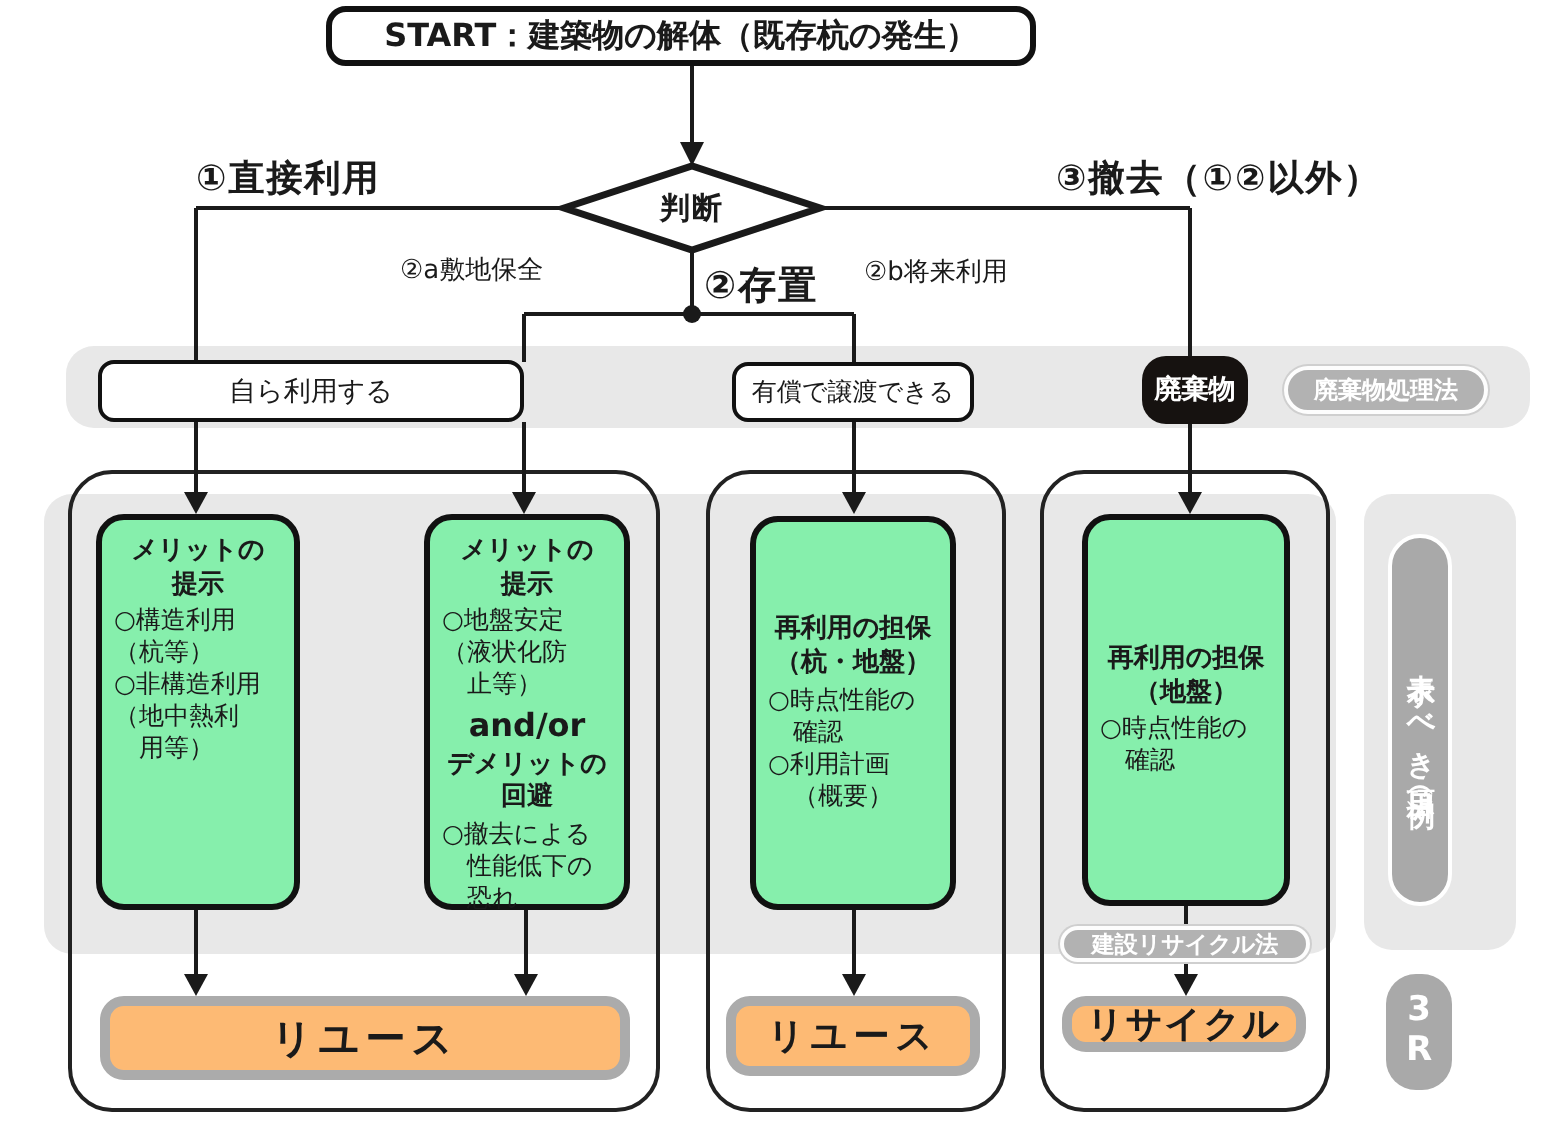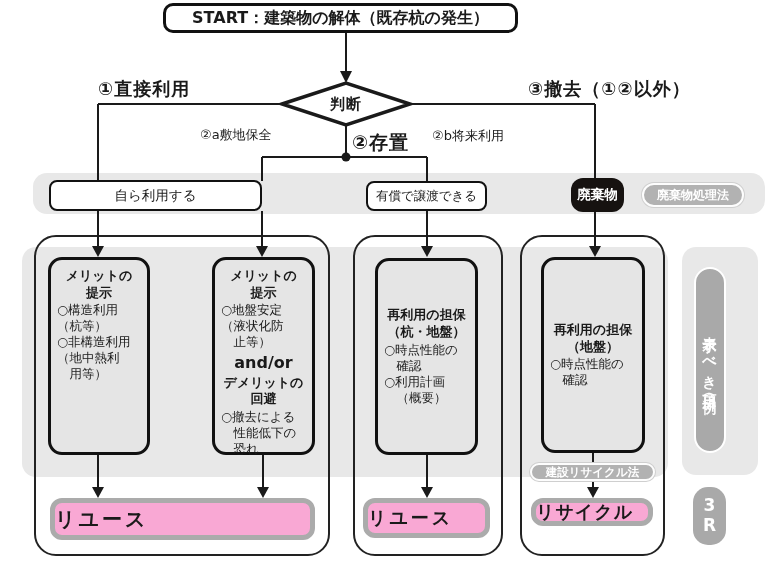--- a/index.html
+++ b/index.html
@@ -34,30 +34,30 @@
   .wastebox{
     left:571px;top:178px;width:53px;height:34px;background:#161210;color:#fff;border-radius:12px;
     display:flex;align-items:center;justify-content:center;font-weight:bold;font-size:13.5px;z-index:4;
   }
   .graypill{
     background:#b2b2b2;color:#fff;border:2px solid #fdfdfd;box-shadow:0 0 0 1px #cfcfcf;
     border-radius:14px;display:flex;align-items:center;justify-content:center;
     font-weight:bold;z-index:4;
   }
   .colbox{
-    border:3px solid #111;border-radius:14px;background:#e5e5e5;z-index:4;
+    border:3px solid #111;border-radius:14px;background:#86efac;z-index:4;
     display:flex;flex-direction:column;padding:8px 6px;font-size:12.5px;line-height:1.28;
   }
   .colbox .ttl{font-weight:bold;text-align:center;font-size:13px;}
   .colbox .bdy{text-align:left;margin-top:1px;}
   .colbox .andor{text-align:center;font-weight:bold;font-size:16px;margin:3px 0 1px 0;}
   .vcenter{justify-content:center;}
   .outcome{
-    background:#f9a8d4;border:5px solid #ababab;border-radius:12px;display:flex;align-items:center;
-    justify-content:flex-start;font-weight:bold;font-size:20px;letter-spacing:3px;z-index:4;
+    background:#fdba74;border:5px solid #ababab;border-radius:12px;display:flex;align-items:center;
+    justify-content:center;font-weight:bold;font-size:20px;letter-spacing:3px;z-index:4;
   }
   .sidepill{
     left:694px;top:267px;width:32px;height:186px;background:#a9a9a9;border:2px solid #fff;
     border-radius:17px;color:#fff;font-weight:bold;font-size:14px;z-index:4;
     writing-mode:vertical-rl;display:flex;align-items:center;justify-content:center;
     letter-spacing:2px;
   }
   .threer{
     left:693px;top:487px;width:33px;height:58px;background:#a9a9a9;border-radius:15px;color:#fff;
     font-weight:bold;font-size:17px;line-height:1.15;display:flex;align-items:center;justify-content:center;

